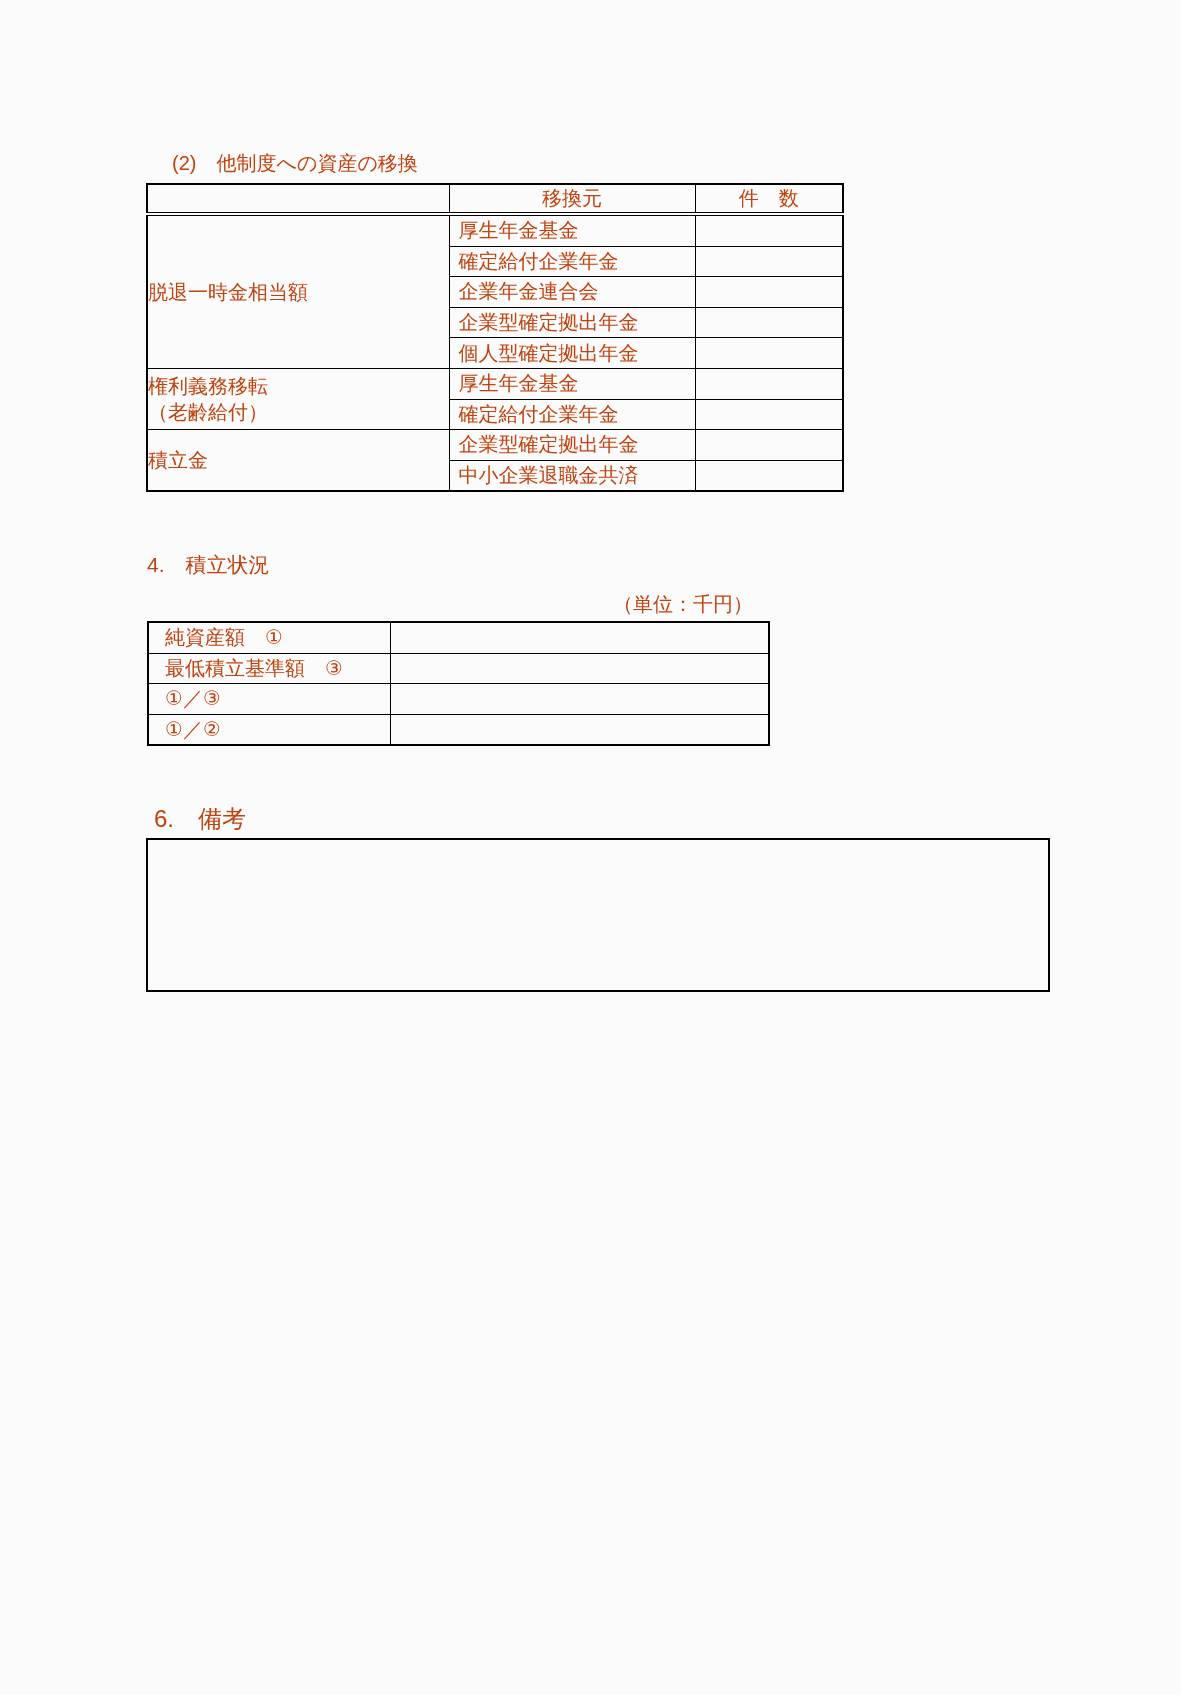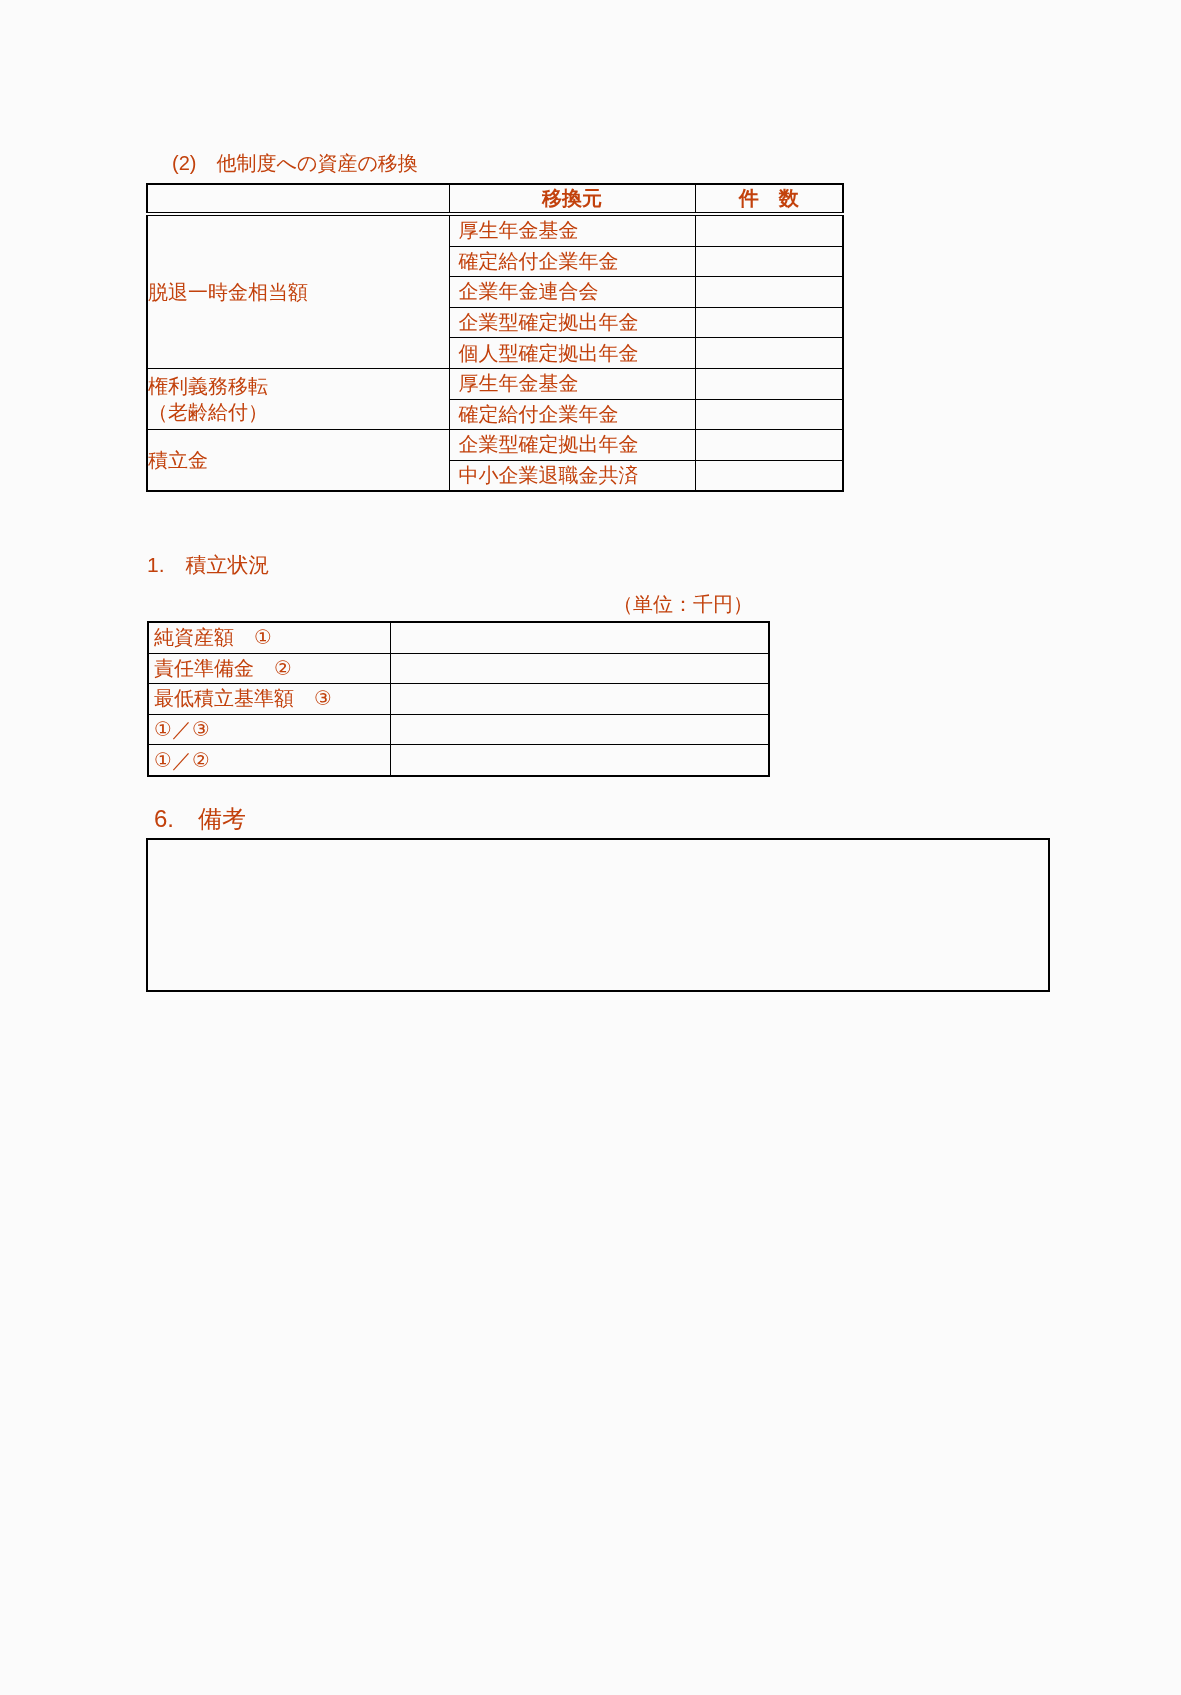--- a/index.html
+++ b/index.html
@@ -23,41 +23,41 @@
     border:2px solid #000;
   }
   .t1 th,.t1 td{
     border:1px solid #000;
     font-size:20px;font-weight:normal;
     padding:0;overflow:hidden;white-space:nowrap;
   }
   .t1 thead th{
     height:25px;
     border-bottom:4px double #000;
-    text-align:center;vertical-align:middle;font-weight:bold;
+    text-align:center;vertical-align:middle;
   }
   .t1 tbody td{height:29.6px;vertical-align:middle;}
   .t1 td.group{text-align:left;line-height:26px;}
   .t1 td.src{text-align:left;padding-left:9px;font-family:Liberation Serif, serif;}
   .t1 td.cnt{text-align:right;padding-right:6px;}
 
   
   .t2{
     position:absolute;left:147px;top:621px;
     width:621px;
     border-collapse:collapse;table-layout:fixed;
     border:2px solid #000;
   }
   .t2 td{
     border:1px solid #000;
     font-size:20px;padding:0;
     height:29.6px;vertical-align:middle;
     overflow:hidden;white-space:nowrap;
   }
-  .t2 td.label{text-align:left;padding-left:5px;}
+  .t2 td.label{text-align:left;padding-left:16px;}
   .t2 td.value{text-align:right;padding-right:6px;}
 
   .unit-note{
     position:absolute;top:591px;right:428px;
     font-size:20px;white-space:pre;
   }
   .remarks-box{
     position:absolute;left:146px;top:838px;
     width:884px;height:142px;
     border:2px solid #000;
@@ -130,36 +130,32 @@
         <td class="src">企業型確定拠出年金</td>
         <td class="cnt"></td>
       </tr>
       <tr>
         <td class="src">中小企業退職金共済</td>
         <td class="cnt"></td>
       </tr>
     </tbody>
   </table>
 
-  <div class="abs heading" style="left:147px;top:552px;font-size:21px;">1.　積立状況</div>
+  <div class="abs heading" style="left:147px;top:552px;font-size:21px;">4.　積立状況</div>
 
   <div class="unit-note">（単位：千円）</div>
 
   <table class="t2">
     <colgroup>
       <col style="width:242px">
       <col style="width:379px">
     </colgroup>
     <tbody>
       <tr>
         <td class="label">純資産額　①</td>
-        <td class="value"></td>
-      </tr>
-      <tr>
-        <td class="label">責任準備金　②</td>
         <td class="value"></td>
       </tr>
       <tr>
         <td class="label">最低積立基準額　③</td>
         <td class="value"></td>
       </tr>
       <tr>
         <td class="label">①／③</td>
         <td class="value"></td>
       </tr>

